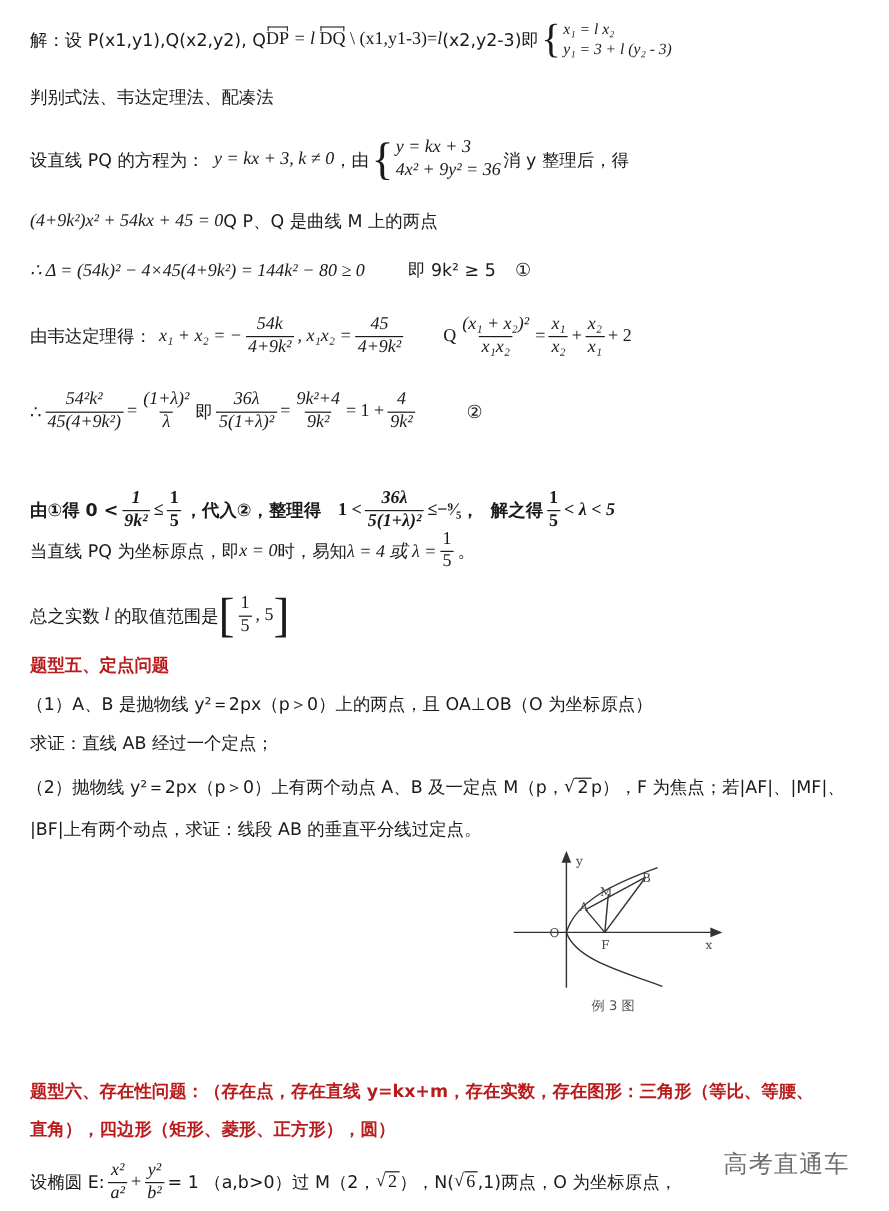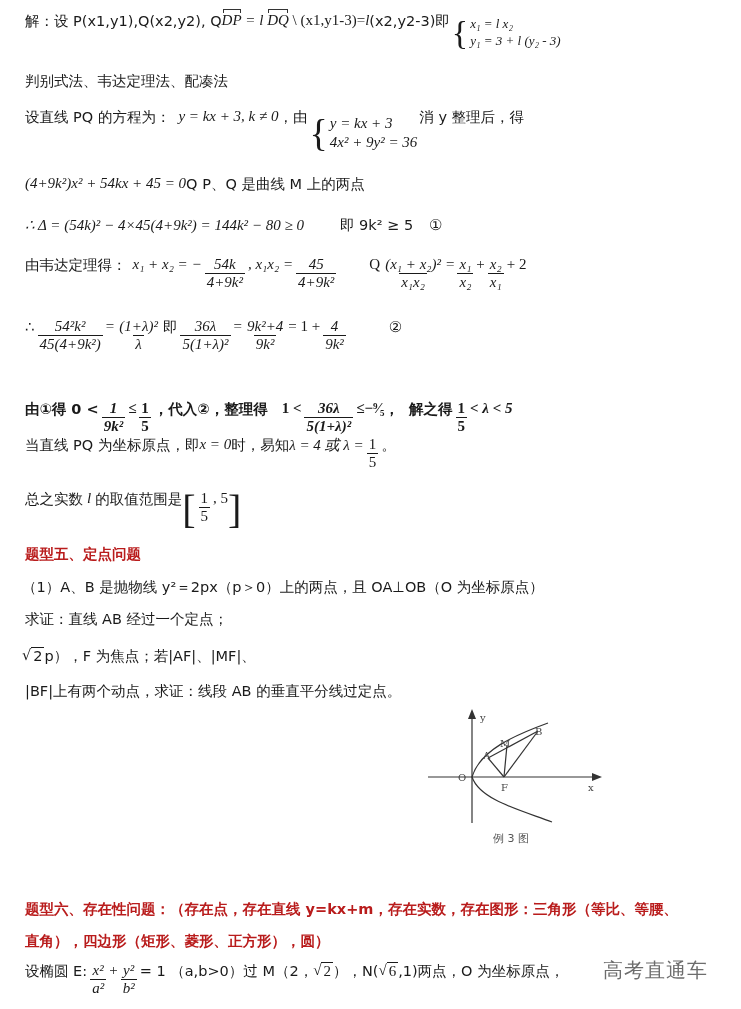--- a/index.html
+++ b/index.html
@@ -1,32 +1,32 @@
 <!DOCTYPE html>
 <html><head>
 <meta charset="utf-8">
 <style>
   html, body { margin: 0; padding: 0; background: #ffffff; }
   body {
     width: 741px; height: 1009px; position: relative; overflow: hidden;
     font-family: "Liberation Serif", "DejaVu Serif", serif;
     color: #1a1a1a; font-size: 15px;
   }
-  .line { position: absolute; left: 25px; white-space: nowrap; display: flex; }
+  .line { position: absolute; left: 25px; white-space: nowrap; display: flex; align-items: center; }
   .i { font-style: italic; }
   .frac { display: inline-flex; flex-direction: column; align-items: center; vertical-align: middle; margin: 0 3px; line-height: 1.15; }
   .frac .num { padding: 0 2px; }
   .frac .den { border-top: 1px solid #1a1a1a; padding: 0 2px; }
   .brace { display: inline-flex; align-items: center; margin: 0 2px; }
   .brace .b { font-size: 38px; line-height: 1; font-weight: 300; margin-right: 2px; }
   .brace .rows { display: flex; flex-direction: column; line-height: 1.3; }
   .cjk { font-family: "DejaVu Sans", sans-serif; font-size: 14.5px; }
   .red { color: #b91c1c; font-weight: bold; }
   .bracket { font-size: 40px; font-weight: 200; line-height: 1; }
-  .vec { position: relative; display: inline-block; font-style: italic; }
+  .vec { position: relative; display: inline-block; }
   .vec::before { content: ""; position: absolute; left: 1px; right: 1px; top: -3px; height: 3px; border-top: 1px solid #333; border-left:1px solid #333; border-right:1px solid #333; }
   .watermark { position: absolute; left: 603px; top: 957px; font-family: "DejaVu Sans", sans-serif; font-size: 20px; color: #6d6d6d; letter-spacing: 1px; }
   .fig { position: absolute; left: 420px; top: 705px; width: 190px; height: 145px; }
   .sqrt { display: inline-flex; align-items: flex-start; }
   .sqrt .r { border-top: 1px solid #1a1a1a; padding: 0 2px; }
 </style>
 </head>
 <body>
 
 <div class="line" style="top:12px; height:42px;">
@@ -189,20 +189,21 @@
 <div class="line cjk red" style="top:545px;">
   <span>题型五、定点问题</span>
 </div>
 <div class="line cjk" style="top:578px; left:22px;">
   <span>（1）A、B 是抛物线 y²＝2px（p＞0）上的两点，且 OA⊥OB（O 为坐标原点）</span>
 </div>
 <div class="line cjk" style="top:610px;">
   <span>求证：直线 AB 经过一个定点；</span>
 </div>
 <div class="line cjk" style="top:647px; left:22px;">
+  <span>（2）抛物线 y²＝2px（p＞0）上有两个动点 A、B 及一定点 M（p，</span>
   <span class="sqrt">√<span class="r">2</span></span>
   <span>p），F 为焦点；若|AF|、|MF|、</span>
 </div>
 <div class="line cjk" style="top:682px;">
   <span>|BF|上有两个动点，求证：线段 AB 的垂直平分线过定点。</span>
 </div>
 
 <div class="fig">
   <svg width="190" height="145" viewBox="0 0 190 145">
     <g stroke="#333" fill="none" stroke-width="1.2">

